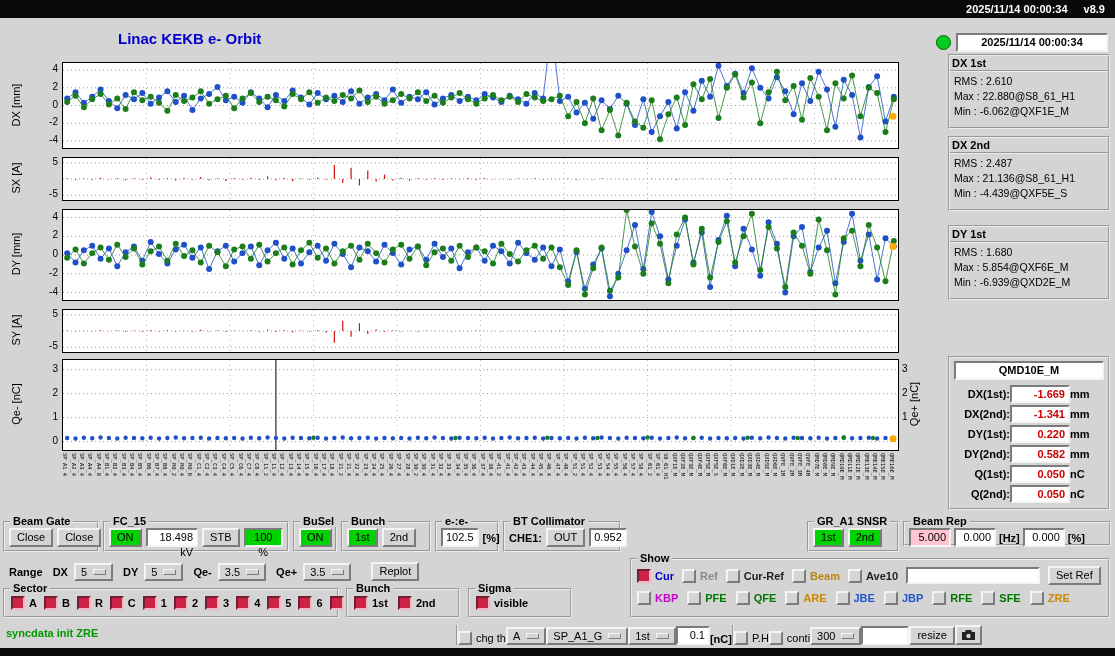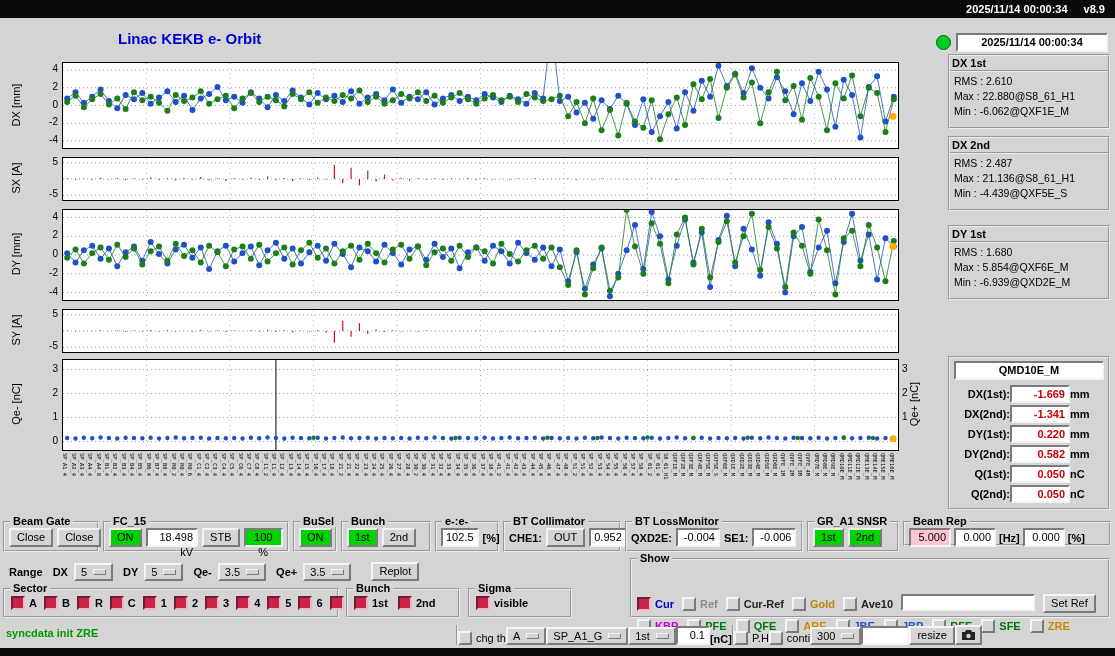--- a/index.html
+++ b/index.html
@@ -66,21 +66,21 @@
   .cbwrap{display:inline-flex;align-items:center;gap:4px;}
   .cb{width:10px;height:10px;border:2px solid;border-color:#f4f4f4 #7b7b7b #7b7b7b #f4f4f4;
       background:#d4d4d4;flex:none;}
   .cb.checked{border-color:#6e1f30 #f2b9c4 #f2b9c4 #6e1f30;background:#cc2247;}
   .cblab{font-weight:bold;font-size:11px;}
   .cblab.plain{font-weight:normal;}
 
   #range-row{position:absolute;left:5px;top:562px;display:flex;align-items:center;gap:6px;}
   #range-row .glab-in{margin-left:4px;}
 
-  #g-show .showrow1{display:flex;gap:8px;padding:6px 5px 2px;margin-top:28px;}
+  #g-show .showrow1{display:flex;align-items:center;gap:8px;padding:6px 5px 2px;}
   #g-show .showrow2{display:flex;align-items:center;gap:9px;padding:4px 5px 2px;}
   #ref-input{width:126px;height:13px;padding:0 2px;font-size:11px;}
 
   #statusrow{position:absolute;left:0;top:622px;width:1115px;height:24px;}
   #status-msg{position:absolute;left:6px;top:5px;color:#009900;font-weight:bold;font-size:11px;}
   #status-controls{position:absolute;left:456px;top:1px;height:22px;display:flex;align-items:flex-end;}
   .vsep{width:0;height:20px;border-left:2px groove #ececec;}
   .btn.camera{padding:2px 4px 0;}
 </style>
 </head>
@@ -1144,29 +1144,20 @@
 
   <div class="group" style="left:503px;top:521px;width:118px;height:31px">
     <span class="glabel">BT Collimator</span>
     <div class="grow">
       <span class="glab-in">CHE1:</span>
       <button class="btn">OUT</button>
       <span class="vbox" style="width:32px">0.952</span>
     </div>
   </div>
 
-  <div class="group" style="left:625px;top:521px;width:178px;height:31px">
-    <span class="glabel">BT LossMonitor</span>
-    <div class="grow">
-      <span class="glab-in">QXD2E:</span>
-      <span class="vbox" style="width:34px">-0.004</span>
-      <span class="glab-in">SE1:</span>
-      <span class="vbox" style="width:34px">-0.006</span>
-    </div>
-  </div>
 
   <div class="group" style="left:807px;top:521px;width:92px;height:31px">
     <span class="glabel">GR_A1 SNSR</span>
     <div class="grow">
       <button class="btn on">1st</button>
       <button class="btn on">2nd</button>
     </div>
   </div>
 
   <div class="group" style="left:903px;top:521px;width:208px;height:25px">
@@ -1288,21 +1279,21 @@
           <span class="cbwrap">
             <span class="cb"></span>
             <span class="cblab" style="color: rgb(138, 138, 138);">Ref</span>
           </span>
           <span class="cbwrap">
             <span class="cb"></span>
             <span class="cblab" style="color: rgb(34, 34, 34);">Cur-Ref</span>
           </span>
           <span class="cbwrap">
             <span class="cb"></span>
-            <span class="cblab" style="color: rgb(184, 134, 11);">Gold</span>
+            <span class="cblab" style="color: rgb(184, 134, 11);">Beam</span>
           </span>
           <span class="cbwrap">
             <span class="cb"></span>
             <span class="cblab" style="color: rgb(34, 34, 34);">Ave10</span>
           </span>
         </span>
       <input id="ref-input" class="sunken" value="" style="">
       <button class="btn">Set Ref</button>
     </div>
     <div class="showrow2" id="show-row2">

